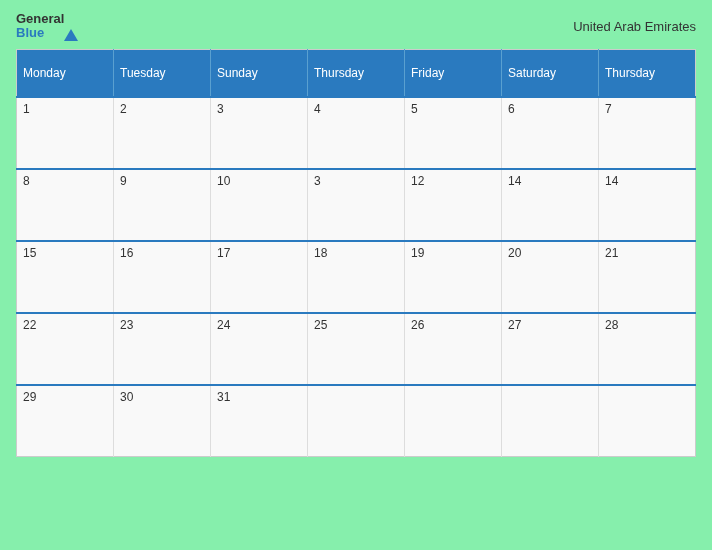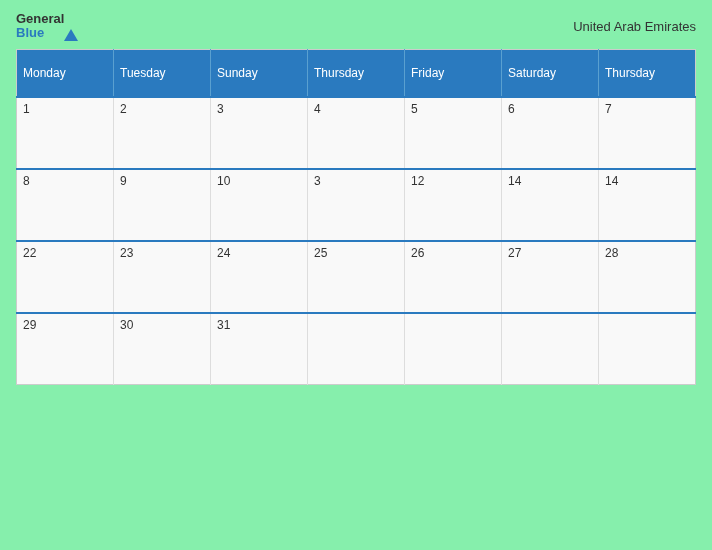--- a/index.html
+++ b/index.html
@@ -146,20 +146,29 @@
         <tr>
           <td><span class="day-num">8</span></td>
           <td><span class="day-num">9</span></td>
           <td><span class="day-num">10</span></td>
           <td><span class="day-num">3</span></td>
           <td><span class="day-num">12</span></td>
           <td><span class="day-num">14</span></td>
           <td><span class="day-num">14</span></td>
         </tr>
         <tr>
+          <td><span class="day-num">15</span></td>
+          <td><span class="day-num">16</span></td>
+          <td><span class="day-num">17</span></td>
+          <td><span class="day-num">18</span></td>
+          <td><span class="day-num">19</span></td>
+          <td><span class="day-num">20</span></td>
+          <td><span class="day-num">21</span></td>
+        </tr>
+        <tr>
           <td><span class="day-num">22</span></td>
           <td><span class="day-num">23</span></td>
           <td><span class="day-num">24</span></td>
           <td><span class="day-num">25</span></td>
           <td><span class="day-num">26</span></td>
           <td><span class="day-num">27</span></td>
           <td><span class="day-num">28</span></td>
         </tr>
         <tr>
           <td><span class="day-num">29</span></td>

